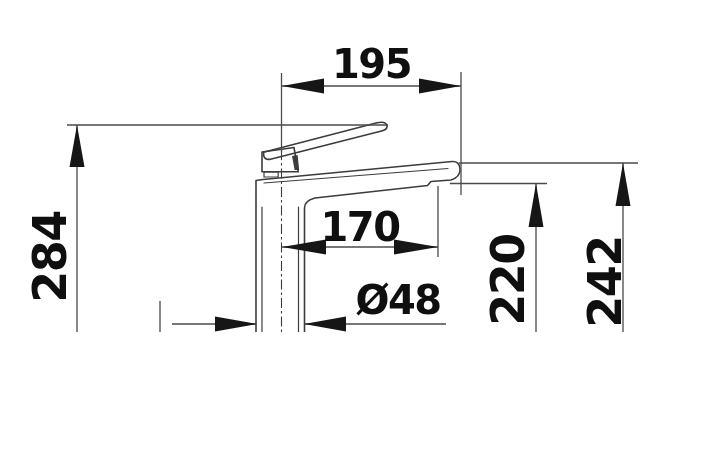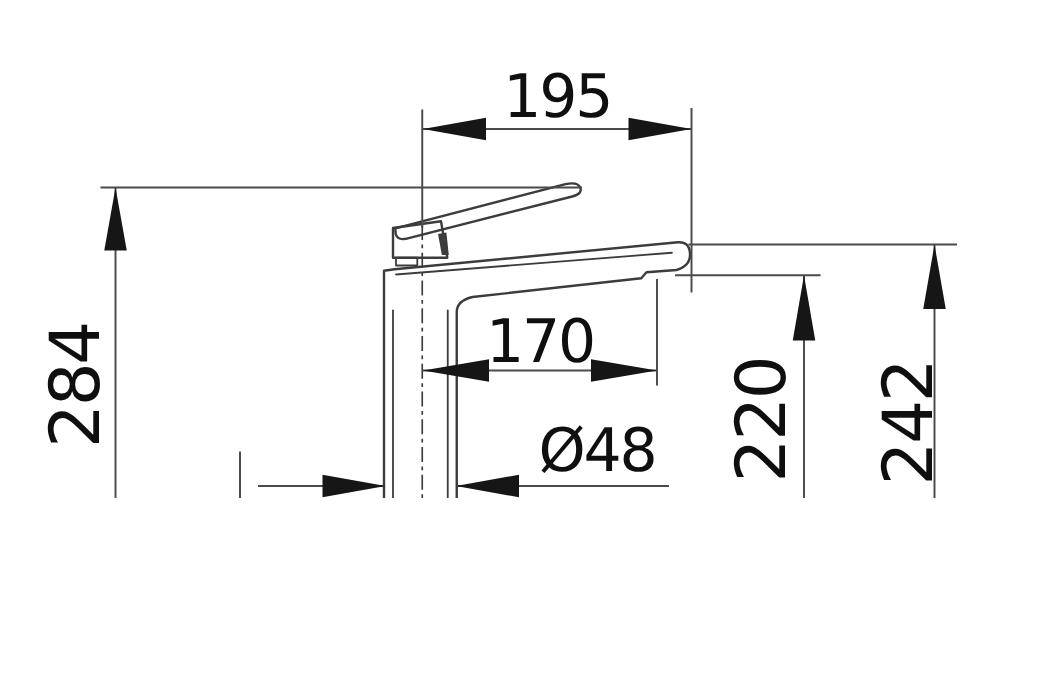--- a/index.html
+++ b/index.html
@@ -1,16 +1,16 @@
 <!DOCTYPE html>
 <html><head>
 <meta charset="utf-8">
 <style>
   html,body{margin:0;padding:0;background:#ffffff;}
-  .stage{width:705px;height:332px;background:#ffffff;position:relative;overflow:hidden;}
+  .stage{width:705px;height:332px;background:#ffffff;position:relative;overflow:hidden;font-weight:bold;}
   svg{display:block;}
   svg text{font-family:"DejaVu Sans","Liberation Sans",sans-serif;letter-spacing:-1.5px;}
   .dim-h{font-size:40px;}
   .dim-v{font-size:46px;}
 </style>
 </head>
 <body>
 
 <div class="stage">
 <svg width="705" height="464" viewBox="0 0 705 464">

